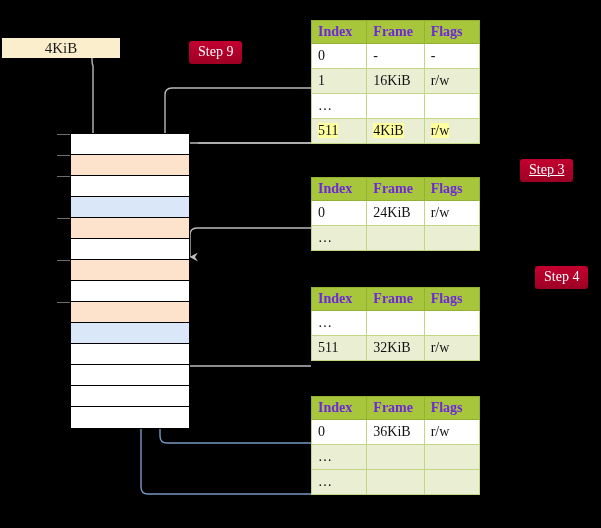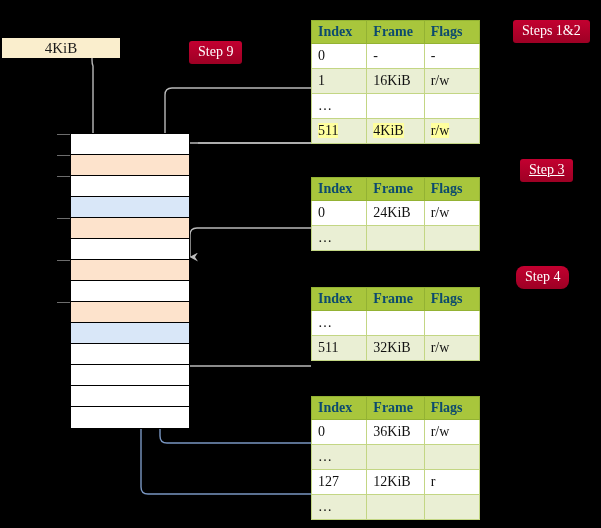--- a/index.html
+++ b/index.html
@@ -36,21 +36,21 @@
   .ptable{
     position:absolute;
     border-collapse:collapse;
     background:#ffffff;
     border:1px solid #9dbd30;
     font-size:14px;
     table-layout:fixed;
   }
   .ptable th{
     background:#a8c63c;
-    color:#0c4a6e;
+    color:#6d28d9;
     font-weight:bold;
     text-align:left;
     padding:3px 6px;
     border:1px solid #93b233;
     font-size:14px;
     white-space:nowrap;
   }
   .ptable td{
     padding:3px 6px;
     border:1px solid #c3d684;
@@ -143,25 +143,24 @@
       <path d="M311,494 L148,494 Q141,494 141,487 L141,222" marker-end="url(#arrBlueUp)"></path>
     </g>
   </svg>
 
   <div class="srcbox" style="left:2px;top:38px;width:118px;height:20px;">
     <span>4KiB</span>
   </div>
 
   <div class="badge" style="left:189px;top:41px;">Step 9</div>
 
-  <div class="badge" style="left:513px;top:20px;">Steps 1&amp;2</div>
 
   <div class="badge" style="left:520px;top:159px;text-decoration:underline;">Step 3</div>
 
-  <div class="badge" style="left:516px;top:266px;border-radius:8px;">Step 4</div>
+  <div class="badge" style="left:535px;top:266px;">Step 4</div>
 
   <div id="memcol">
       <div class="memrow"></div>
       <div class="memrow orange"></div>
       <div class="memrow"></div>
       <div class="memrow blue"></div>
       <div class="memrow orange"></div>
       <div class="memrow"></div>
       <div class="memrow orange"></div>
       <div class="memrow"></div>
@@ -281,25 +280,20 @@
         <tr>
           <td><span>0</span></td>
           <td><span>36KiB</span></td>
           <td><span>r/w</span></td>
         </tr>
         <tr class="alt">
           <td><span class="dots">…</span></td>
           <td><span></span></td>
           <td><span></span></td>
         </tr>
-        <tr>
-          <td><span>127</span></td>
-          <td><span>12KiB</span></td>
-          <td><span>r</span></td>
-        </tr>
         <tr class="alt">
           <td><span class="dots">…</span></td>
           <td><span></span></td>
           <td><span></span></td>
         </tr>
       </tbody>
   </table>
 
 <div class="tick" style="top: 134px;"></div>
     <div class="tick" style="top: 155px;"></div>

